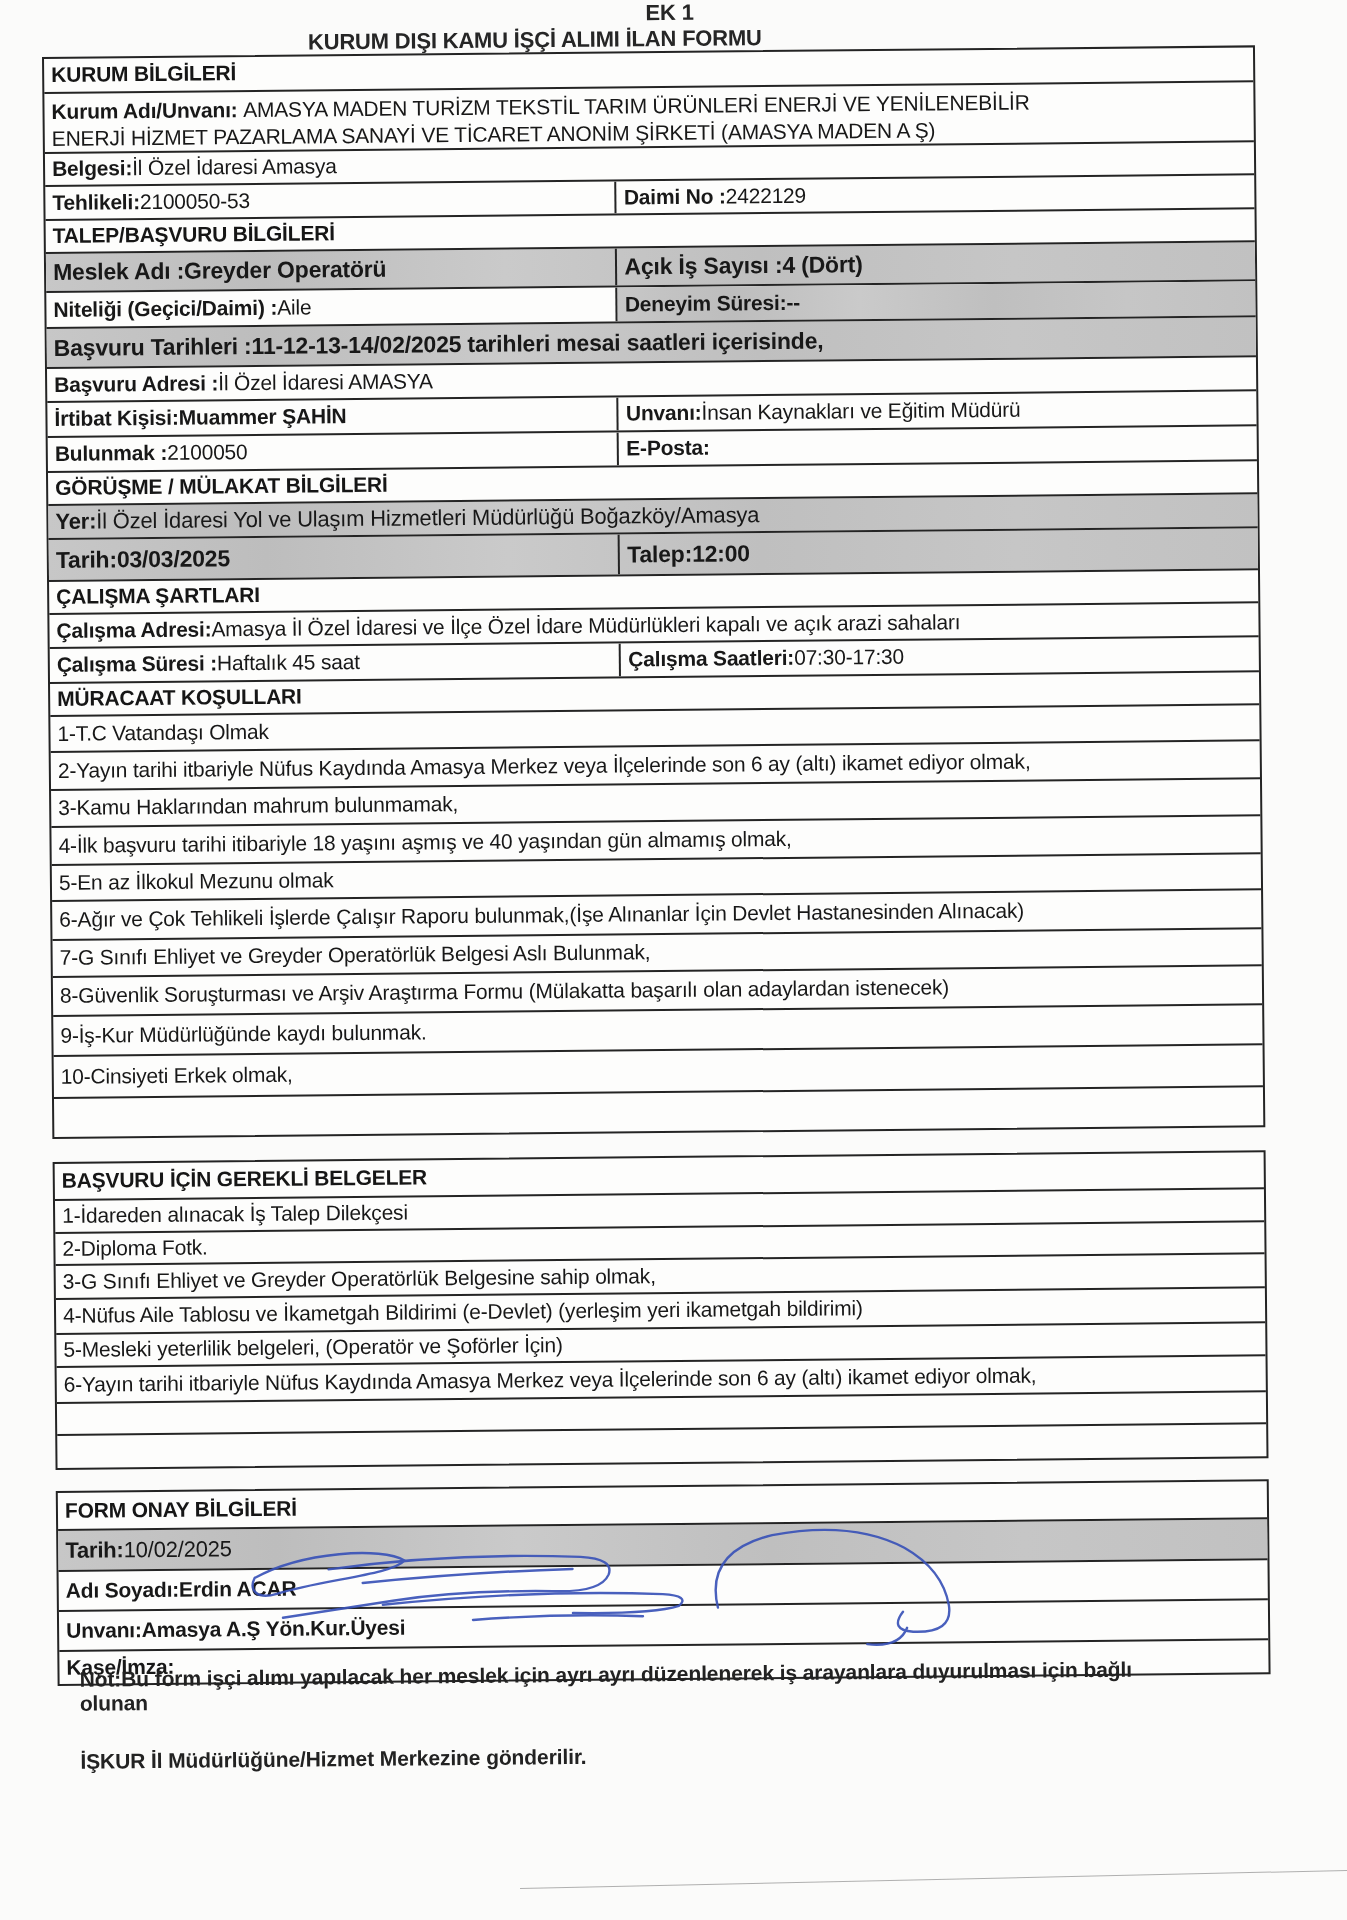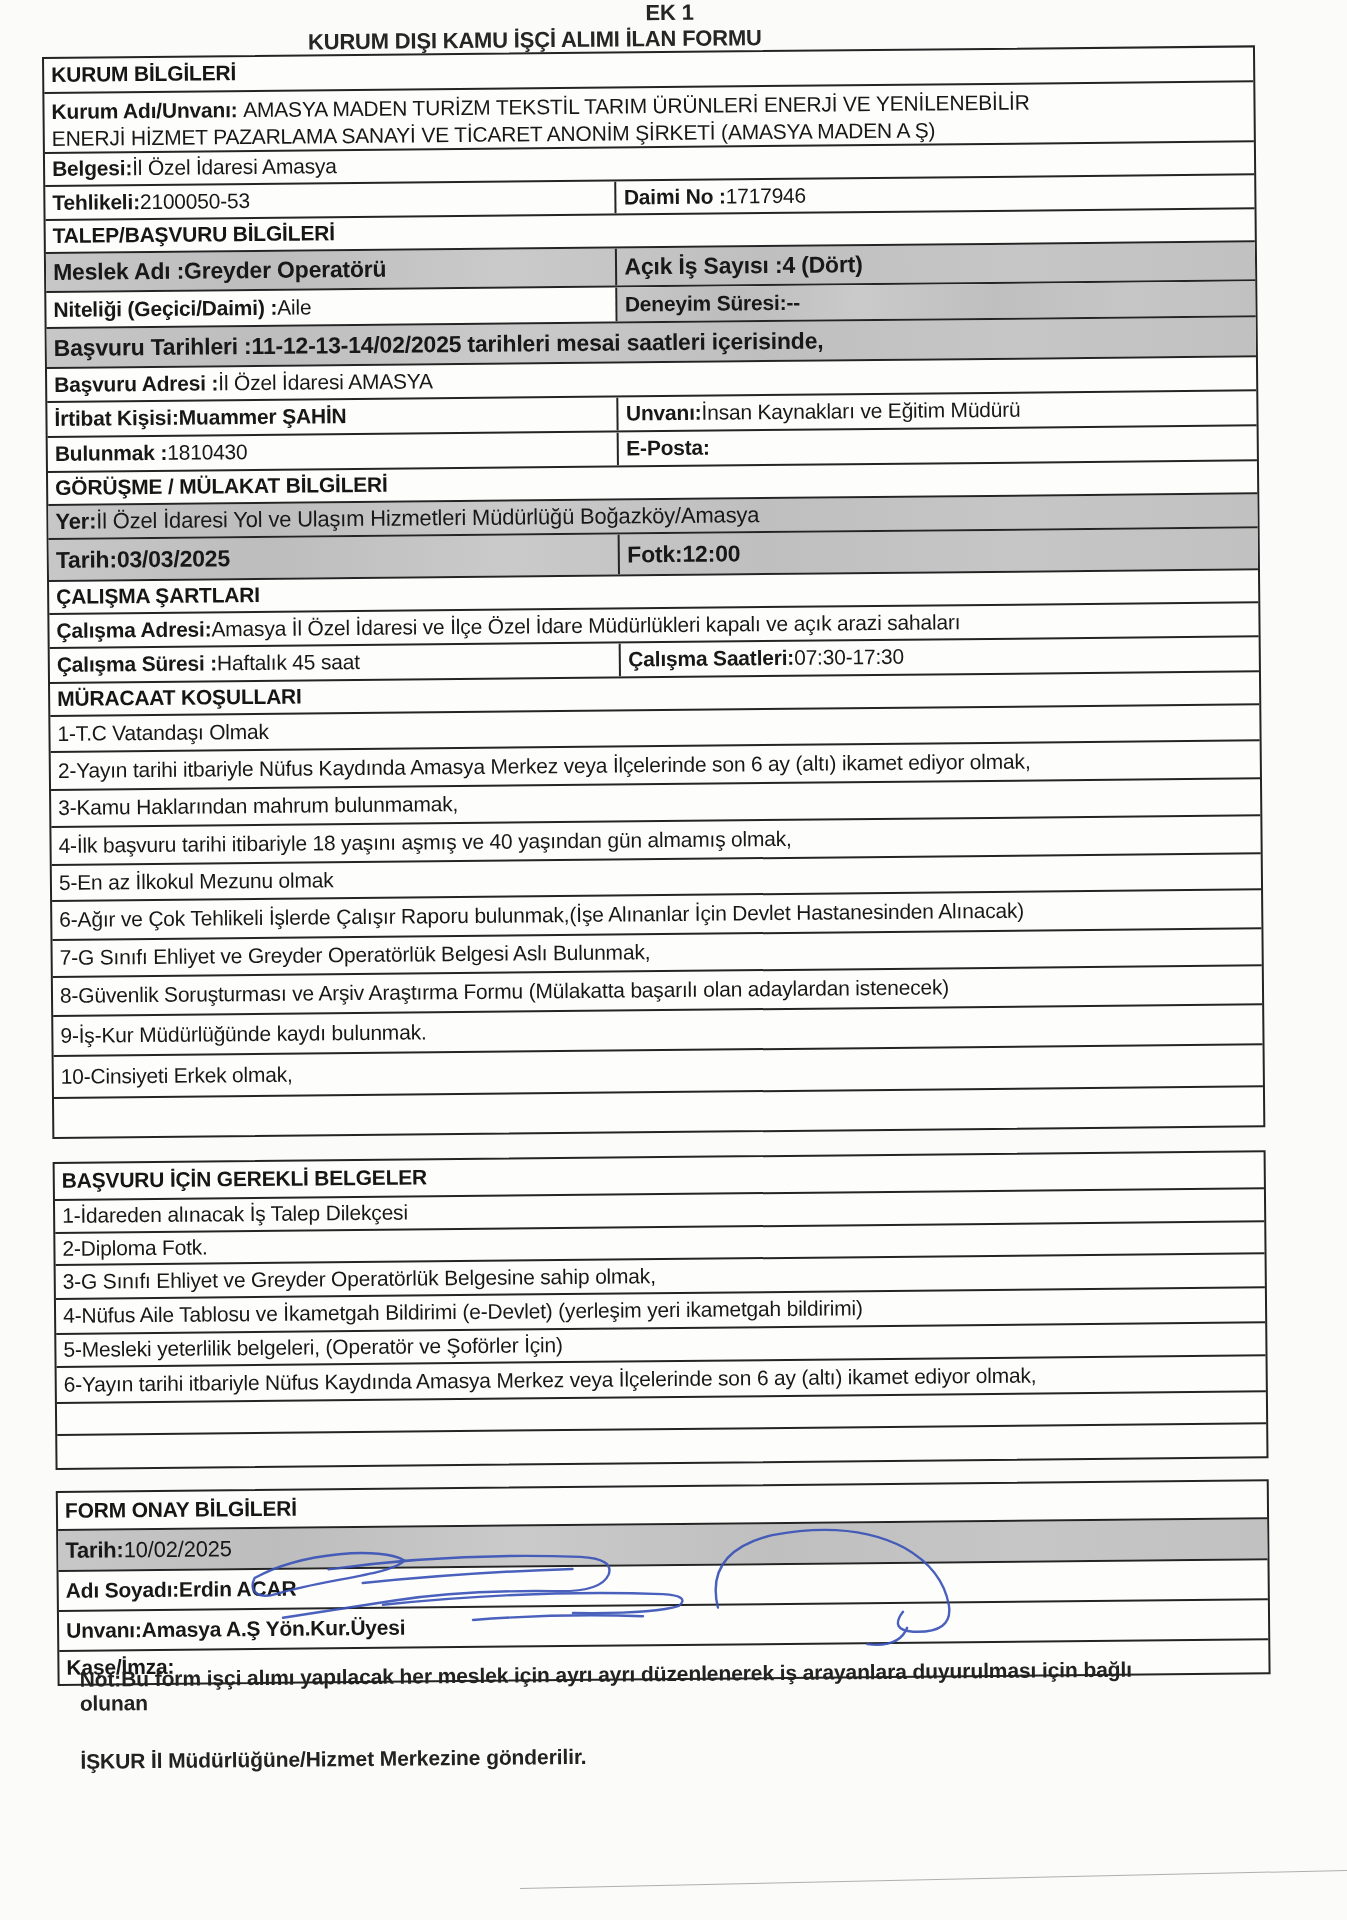--- a/index.html
+++ b/index.html
@@ -61,21 +61,21 @@
           <span class="b">Belgesi: </span>
           <span>İl Özel İdaresi Amasya</span>
         </div>
         <div class="row split" style="height: 34px;">
           <div class="cell left">
             <span class="b">Tehlikeli: </span>
             <span>2100050-53</span>
           </div>
           <div class="cell right">
             <span class="b">Daimi No :</span>
-            <span>1717946</span>
+            <span>2422129</span>
           </div>
         </div>
         <div class="row section" style="height: 33px;">
           <span class="b">TALEP/BAŞVURU BİLGİLERİ</span>
         </div>
         <div class="row split shade" style="height: 39px; font-size: 23px;">
           <div class="cell left">
             <span class="b">Meslek Adı :  </span>
             <span class="b">Greyder Operatörü</span>
           </div>
@@ -108,40 +108,40 @@
             <span class="b">Muammer ŞAHİN</span>
           </div>
           <div class="cell right">
             <span class="b">Unvanı:</span>
             <span>İnsan Kaynakları ve Eğitim Müdürü</span>
           </div>
         </div>
         <div class="row split" style="height: 35px;">
           <div class="cell left">
             <span class="b">Bulunmak :  </span>
-            <span>1810430</span>
+            <span>2100050</span>
           </div>
           <div class="cell right">
             <span class="b">E-Posta:</span>
           </div>
         </div>
         <div class="row section" style="height: 33px;">
           <span class="b">GÖRÜŞME / MÜLAKAT BİLGİLERİ</span>
         </div>
         <div class="row full shade" style="height: 34px; font-size: 22px;">
           <span class="b">Yer:</span>
           <span>İl Özel İdaresi Yol ve Ulaşım Hizmetleri Müdürlüğü Boğazköy/Amasya</span>
         </div>
         <div class="row split shade" style="height: 42px; font-size: 23px;">
           <div class="cell left">
             <span class="b">Tarih:  </span>
             <span class="b">03/03/2025</span>
           </div>
           <div class="cell right">
-            <span class="b">Fotk: </span>
+            <span class="b">Talep: </span>
             <span class="b">12:00</span>
           </div>
         </div>
         <div class="row section" style="height: 33px;">
           <span class="b">ÇALIŞMA ŞARTLARI</span>
         </div>
         <div class="row full" style="height: 34px;">
           <span class="b">Çalışma Adresi:</span>
           <span>Amasya İl Özel İdaresi ve İlçe Özel İdare Müdürlükleri kapalı ve açık arazi sahaları</span>
         </div>

